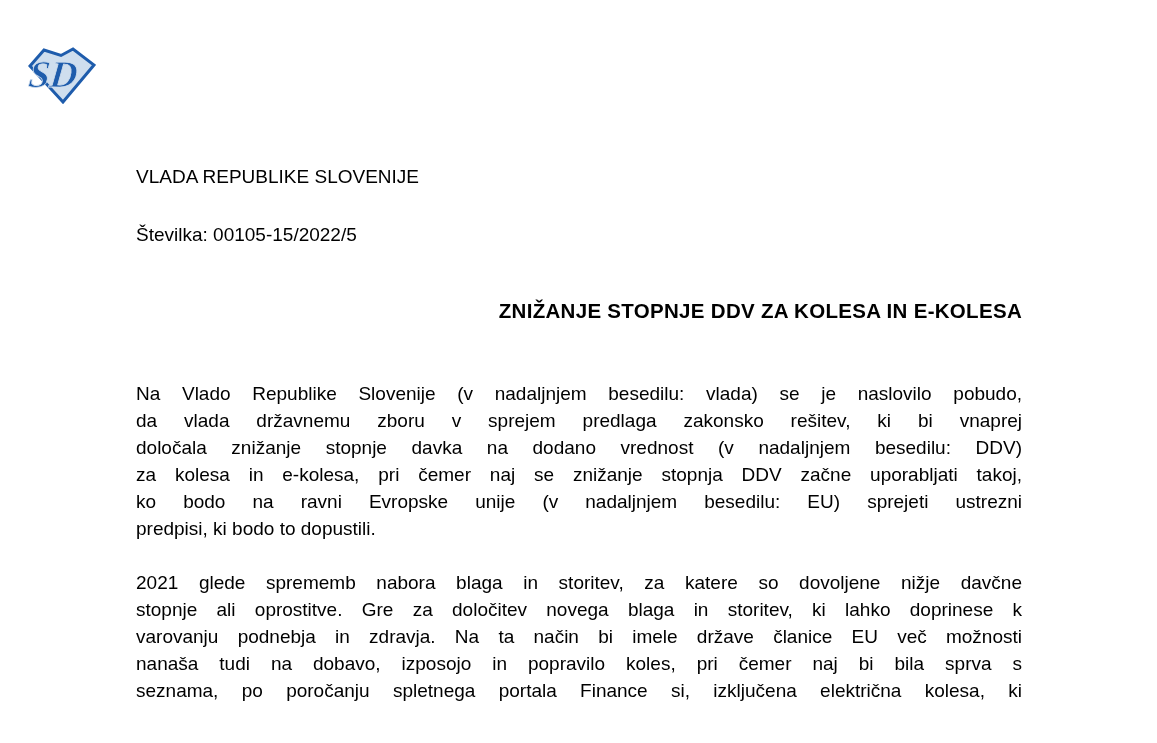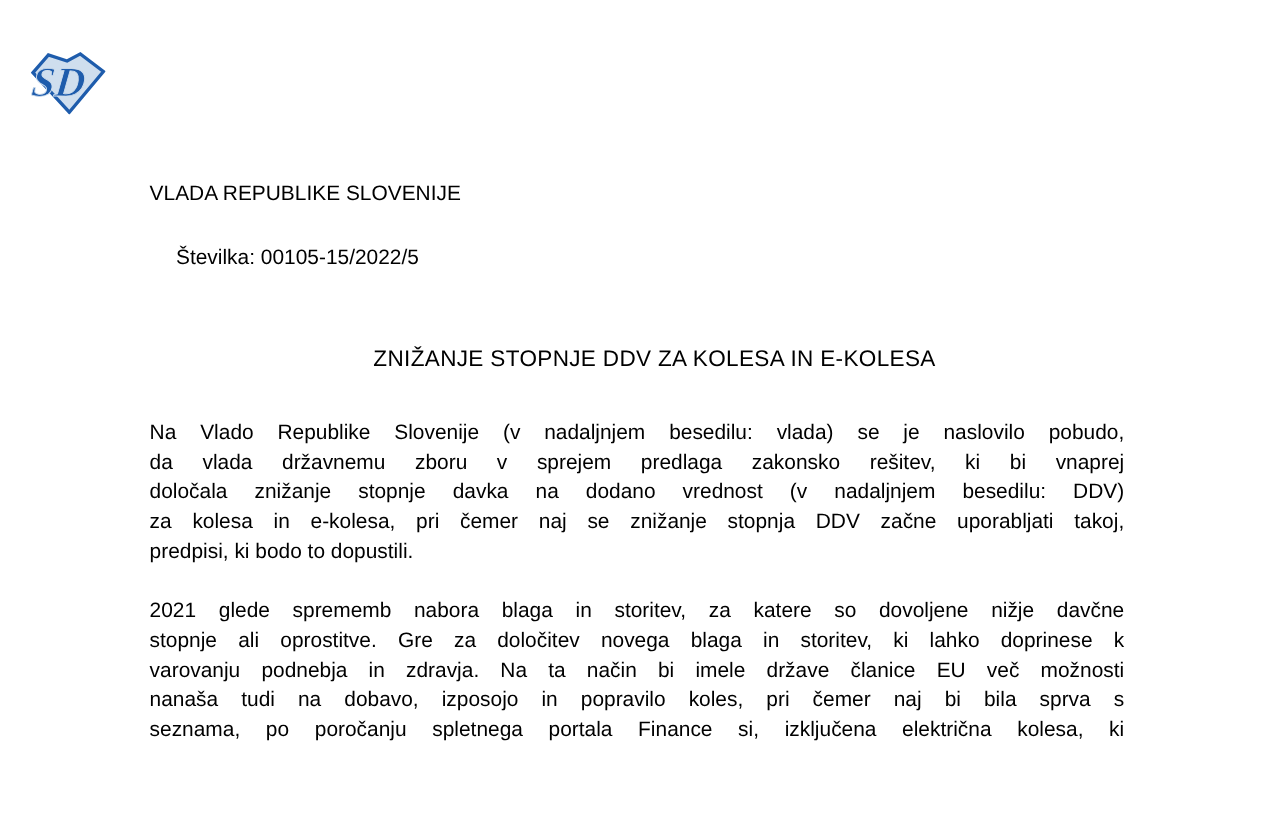--- a/index.html
+++ b/index.html
@@ -30,31 +30,30 @@
     font-size: 19px;
     white-space: nowrap;
   }
   .meta-block {
     position: absolute;
     left: 136px;
     top: 221px;
     font-size: 19px;
     line-height: 27px;
     white-space: nowrap;
-    margin-left: 24px;
   }
   .doc-title {
     position: absolute;
     left: 136px;
     top: 299px;
     width: 886px;
-    margin: 16px;
-    text-align: center;
+    margin: 0;
+    text-align: right;
     font-size: 20.5px;
-    font-weight: 400;
+    font-weight: 700;
     letter-spacing: 0.3px;
     white-space: nowrap;
   }
   .doc-body {
     position: absolute;
     left: 136px;
     top: 380px;
     width: 886px;
     font-size: 19px;
     line-height: 27px;
@@ -89,20 +88,21 @@
   </div>
 
   <h1 class="doc-title">ZNIŽANJE STOPNJE DDV ZA KOLESA IN E-KOLESA</h1>
 
   <div class="doc-body">
       <div class="para">
         <div class="line">Na Vlado Republike Slovenije (v nadaljnjem besedilu: vlada) se je naslovilo pobudo,</div>
         <div class="line">da vlada državnemu zboru v sprejem predlaga zakonsko rešitev, ki bi vnaprej</div>
         <div class="line">določala znižanje stopnje davka na dodano vrednost (v nadaljnjem besedilu: DDV)</div>
         <div class="line">za kolesa in e-kolesa, pri čemer naj se znižanje stopnja DDV začne uporabljati takoj,</div>
+        <div class="line">ko bodo na ravni Evropske unije (v nadaljnjem besedilu: EU) sprejeti ustrezni</div>
         <div class="line last-line">predpisi, ki bodo to dopustili.</div>
       </div>
       <div class="para">
         <div class="line">2021 glede sprememb nabora blaga in storitev, za katere so dovoljene nižje davčne</div>
         <div class="line">stopnje ali oprostitve. Gre za določitev novega blaga in storitev, ki lahko doprinese k</div>
         <div class="line">varovanju podnebja in zdravja. Na ta način bi imele države članice EU več možnosti</div>
         <div class="line">nanaša tudi na dobavo, izposojo in popravilo koles, pri čemer naj bi bila sprva s</div>
         <div class="line">seznama, po poročanju spletnega portala Finance si, izključena električna kolesa, ki</div>
       </div>
     </div>

